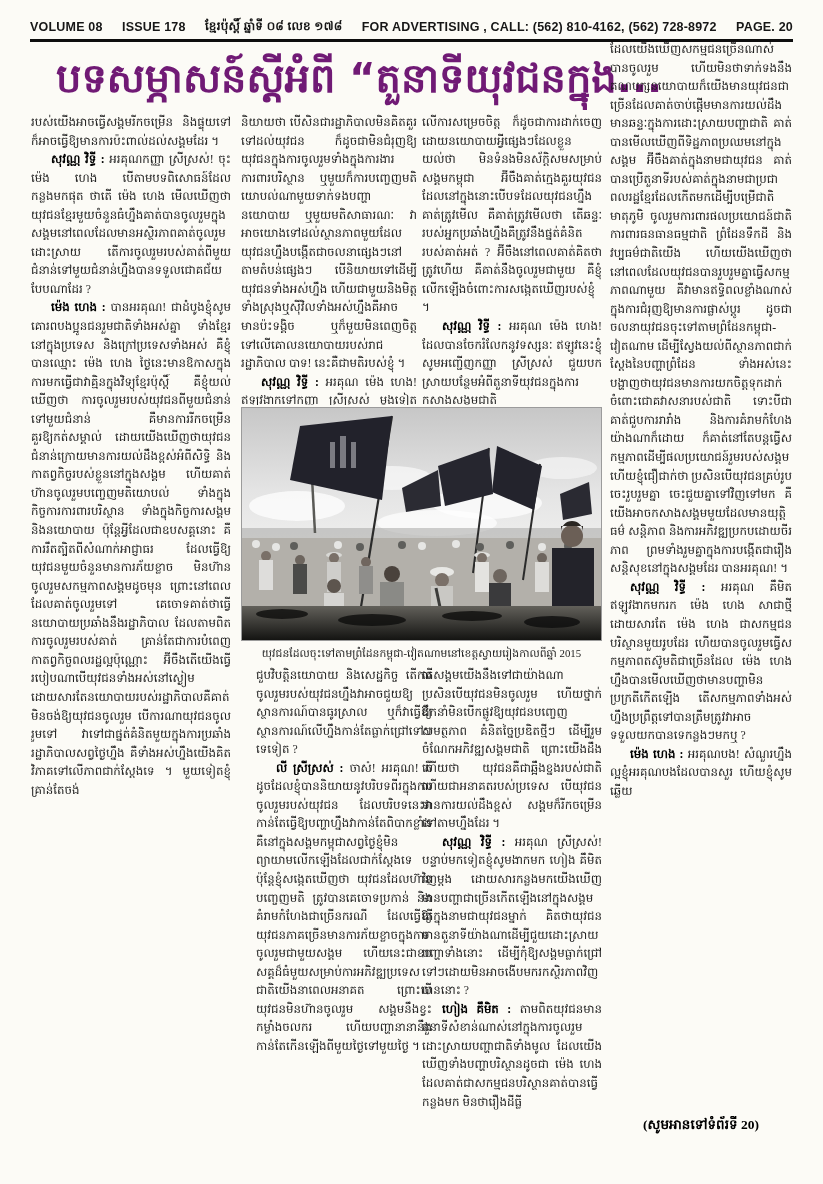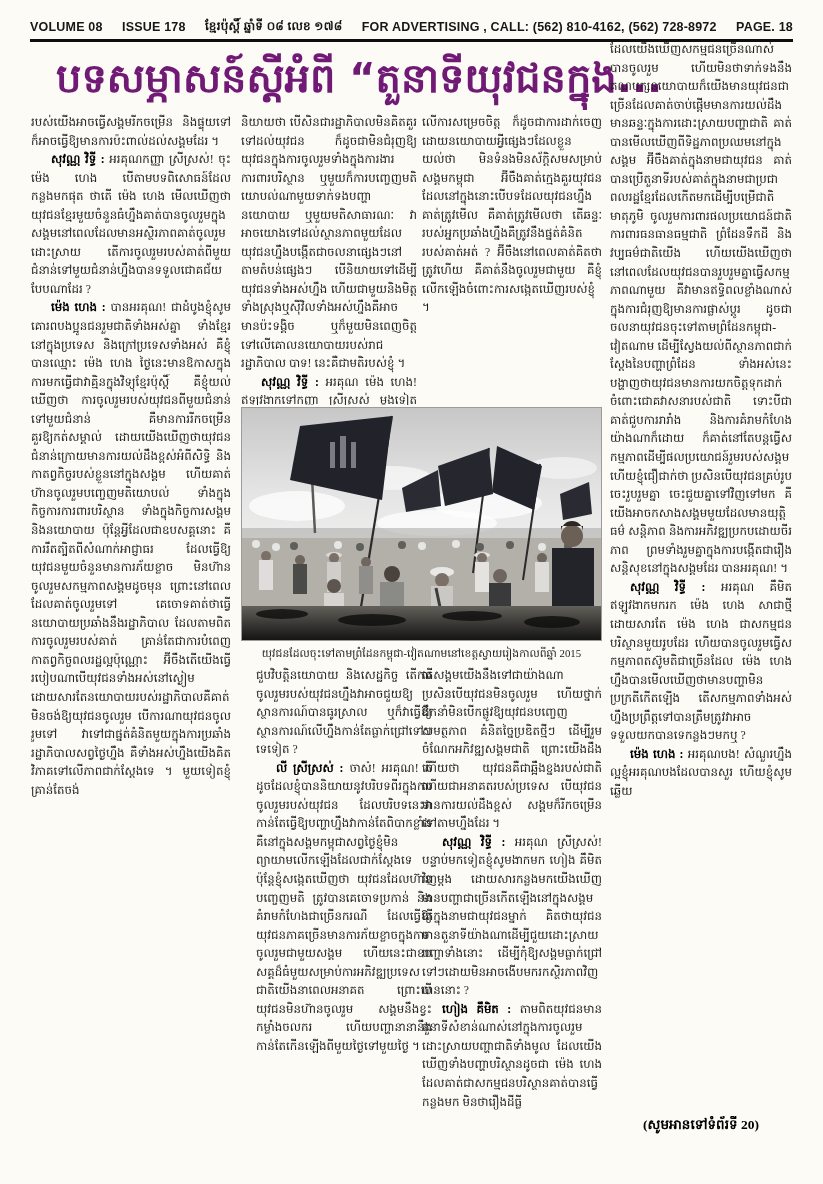--- a/index.html
+++ b/index.html
@@ -57,36 +57,37 @@
 </head>
 <body>
 
 <div class="page">
 
   <div class="masthead">
     <span>VOLUME 08</span>
     <span>ISSUE 178</span>
     <span class="kh">ខ្មែរប៉ុស្ដិ៍ ឆ្នាំទី ០៨   លេខ ១៧៨</span>
     <span>FOR ADVERTISING ,  CALL: (562) 810-4162, (562) 728-8972</span>
-    <span>PAGE. 18</span>
+    <span>PAGE. 20</span>
   </div>
 
   <div class="headline">បទសម្ភាសន៍ស្តីអំពី “តួនាទីយុវជនក្នុង...</div>
 
   <div class="col" id="col1">
       <p class="cont">របស់យើងអាចធ្វើសង្គមរីកចម្រើន និងផ្ទុយទៅក៏អាចធ្វើឱ្យមានការប៉ះពាល់ដល់សង្គមដែរ ។</p>
       <p class="has-speaker"><strong>សុវណ្ណ វិទ្ធី : </strong>អរគុណកញ្ញា ស្រីស្រស់! ចុះ ម៉េង ហេង បើតាមបទពិសោធន៍ដែលកន្លងមកផុត ថាតើ ម៉េង ហេង មើលឃើញថាយុវជនខ្មែរមួយចំនួនធំហ្នឹងគាត់បានចូលរួមក្នុងសង្គមនៅពេលដែលមានអស្ថិរភាពគាត់ចូលរួមដោះស្រាយ តើការចូលរួមរបស់គាត់ពីមួយជំនាន់ទៅមួយជំនាន់ហ្នឹងបានទទួលជោគជ័យបែបណាដែរ ?</p>
       <p class="has-speaker"><strong>ម៉េង ហេង : </strong>បានអរគុណ! ជាដំបូងខ្ញុំសូមគោរពបងប្អូនជនរួមជាតិទាំងអស់គ្នា ទាំងខ្មែរនៅក្នុងប្រទេស និងក្រៅប្រទេសទាំងអស់ គឺខ្ញុំបានឈ្មោះ ម៉េង ហេង ថ្ងៃនេះមានឱកាសក្នុងការមកធ្វើជាវាគ្មិនក្នុងវិទ្យុខ្មែរប៉ុស្ដិ៍ គឺខ្ញុំយល់ឃើញថា ការចូលរួមរបស់យុវជនពីមួយជំនាន់ទៅមួយជំនាន់ គឺមានការរីកចម្រើនគួរឱ្យកត់សម្គាល់ ដោយយើងឃើញថាយុវជនជំនាន់ក្រោយមានការយល់ដឹងខ្ពស់អំពីសិទ្ធិ និងកាតព្វកិច្ចរបស់ខ្លួននៅក្នុងសង្គម ហើយគាត់ហ៊ានចូលរួមបញ្ចេញមតិយោបល់ ទាំងក្នុងកិច្ចការការពារបរិស្ថាន ទាំងក្នុងកិច្ចការសង្គម និងនយោបាយ ប៉ុន្ដែអ្វីដែលជាឧបសគ្គនោះ គឺការរឹតត្បិតពីសំណាក់អាជ្ញាធរ ដែលធ្វើឱ្យយុវជនមួយចំនួនមានការភ័យខ្លាច មិនហ៊ានចូលរួមសកម្មភាពសង្គមដូចមុន ព្រោះនៅពេលដែលគាត់ចូលរួមទៅ គេចោទគាត់ថាធ្វើនយោបាយប្រឆាំងនឹងរដ្ឋាភិបាល ដែលតាមពិតការចូលរួមរបស់គាត់ គ្រាន់តែជាការបំពេញកាតព្វកិច្ចពលរដ្ឋល្អប៉ុណ្ណោះ អ៊ីចឹងតើយើងធ្វើរបៀបណាបើយុវជនទាំងអស់នៅស្ងៀមដោយសារតែនយោបាយរបស់រដ្ឋាភិបាលគឺគាត់មិនចង់ឱ្យយុវជនចូលរួម បើការណាយុវជនចូលរួមទៅ វាទៅជាផ្នត់គំនិតមួយក្នុងការប្រឆាំងរដ្ឋាភិបាលសព្វថ្ងៃហ្នឹង គឺទាំងអស់ហ្នឹងយើងគិតវិភាគទៅលើភាពជាក់ស្ដែងទេ ។ មួយទៀតខ្ញុំគ្រាន់តែចង់</p>
     </div>
   <div class="col" id="col2t">
       <p class="cont">និយាយថា បើសិនជារដ្ឋាភិបាលមិនគិតគួរទៅដល់យុវជន ក៏ដូចជាមិនជំរុញឱ្យយុវជនក្នុងការចូលរួមទាំងក្នុងការងារការពារបរិស្ថាន ឬមួយក៏ការបញ្ចេញមតិយោបល់ណាមួយទាក់ទងបញ្ហានយោបាយ ឬមួយមតិសាធារណៈ វាអាចយោងទៅដល់ស្ថានភាពមួយដែលយុវជនហ្នឹងបង្កើតជាចលនាផ្សេងៗនៅតាមតំបន់ផ្សេងៗ បើនិយាយទៅដើម្បីយុវជនទាំងអស់ហ្នឹង ហើយជាមួយនិងមិត្តទាំងស្រុងឬស៊ីវិលទាំងអស់ហ្នឹងគឺអាចមានប៉ះទង្គិច ឬក៏មួយមិនពេញចិត្តទៅលើគោលនយោបាយរបស់រាជរដ្ឋាភិបាល បាទ! នេះគឺជាមតិរបស់ខ្ញុំ ។</p>
       <p class="has-speaker"><strong>សុវណ្ណ វិទ្ធី : </strong>អរគុណ ម៉េង ហេង! ឥឡូវងាកទៅកញ្ញា ស្រីស្រស់ ម្ដងទៀតដែលមុនហ្នឹងកញ្ញាបានលើកឡើងថា ប្រសិនបើយុវជនចូលរួមនៅក្នុងសង្គមមួយនៅពេលដែលសង្គមហ្នឹងកំពុង</p>
     </div>
   <div class="col" id="col3t">
       <p class="cont">លើការសម្រេចចិត្ត ក៏ដូចជាការដាក់ចេញដោយនយោបាយអ្វីផ្សេងៗដែលខ្លួនយល់ថា មិនទំនងមិនស័ក្ដិសមសម្រាប់សង្គមកម្ពុជា អ៊ីចឹងគាត់ក្មេងគួរយុវជន ដែលនៅក្នុងនោះបើបទដែលយុវជនហ្នឹងគាត់ត្រូវមើល គឺគាត់ត្រូវមើលថា តើឆន្ទៈរបស់អ្នកប្រឆាំងហ្នឹងគឺត្រូវនឹងផ្នត់គំនិតរបស់គាត់អត់ ? អ៊ីចឹងនៅពេលគាត់គិតថាត្រូវហើយ គឺគាត់នឹងចូលរួមជាមួយ គឺខ្ញុំលើកឡើងចំពោះការសង្កេតឃើញរបស់ខ្ញុំ ។</p>
+      <p class="has-speaker"><strong>សុវណ្ណ វិទ្ធី : </strong>អរគុណ ម៉េង ហេង! ដែលបានចែករំលែកនូវទស្សនៈ ឥឡូវនេះខ្ញុំសូមអញ្ជើញកញ្ញា ស្រីស្រស់ ជួយបកស្រាយបន្ថែមអំពីតួនាទីយុវជនក្នុងការកសាងសង្គមជាតិ</p>
     </div>
   <div class="col" id="col2b">
       <p class="cont">ជួបវិបត្តិនយោបាយ និងសេដ្ឋកិច្ច តើការចូលរួមរបស់យុវជនហ្នឹងវាអាចជួយឱ្យស្ថានការណ៍បានធូរស្រាល ឬក៏វាធ្វើឱ្យស្ថានការណ៍លើហ្នឹងកាន់តែធ្លាក់ជ្រៅទៅៗទេទៀត ?</p>
       <p class="has-speaker"><strong>លី ស្រីស្រស់ : </strong>ចាស៎! អរគុណ! គឺដូចដែលខ្ញុំបាននិយាយនូវបរិបទពីរក្នុងការចូលរួមរបស់យុវជន ដែលបរិបទនេះវាកាន់តែធ្វើឱ្យបញ្ហាហ្នឹងវាកាន់តែពិបាកខ្លាំង គឺនៅក្នុងសង្គមកម្ពុជាសព្វថ្ងៃខ្ញុំមិនព្យាយាមលើកឡើងដែលជាក់ស្ដែងទេ ប៉ុន្ដែខ្ញុំសង្កេតឃើញថា យុវជនដែលហ៊ានបញ្ចេញមតិ ត្រូវបានគេចោទប្រកាន់ និងគំរាមកំហែងជាច្រើនករណី ដែលធ្វើឱ្យយុវជនភាគច្រើនមានការភ័យខ្លាចក្នុងការចូលរួមជាមួយសង្គម ហើយនេះជាឧបសគ្គដ៏ធំមួយសម្រាប់ការអភិវឌ្ឍប្រទេសជាតិយើងនាពេលអនាគត ព្រោះបើយុវជនមិនហ៊ានចូលរួម សង្គមនឹងខ្វះកម្លាំងចលករ ហើយបញ្ហានានានឹងកាន់តែកើនឡើងពីមួយថ្ងៃទៅមួយថ្ងៃ ។</p>
     </div>
   <div class="col" id="col3b">
       <p class="cont">តើសង្គមយើងនឹងទៅជាយ៉ាងណា ប្រសិនបើយុវជនមិនចូលរួម ហើយថ្នាក់ដឹកនាំមិនបើកផ្លូវឱ្យយុវជនបញ្ចេញសមត្ថភាព គំនិតច្នៃប្រឌិតថ្មីៗ ដើម្បីរួមចំណែកអភិវឌ្ឍសង្គមជាតិ ព្រោះយើងដឹងហើយថា យុវជនគឺជាឆ្អឹងខ្នងរបស់ជាតិ ហើយជាអនាគតរបស់ប្រទេស បើយុវជនមានការយល់ដឹងខ្ពស់ សង្គមក៏រីកចម្រើនទៅតាមហ្នឹងដែរ ។</p>
       <p class="has-speaker"><strong>សុវណ្ណ វិទ្ធី : </strong>អរគុណ ស្រីស្រស់! បន្ទាប់មកទៀតខ្ញុំសូមងាកមក ហៀង គឹមិត វិញម្ដង ដោយសារកន្លងមកយើងឃើញមានបញ្ហាជាច្រើនកើតឡើងនៅក្នុងសង្គម តើក្នុងនាមជាយុវជនម្នាក់ គិតថាយុវជនមានតួនាទីយ៉ាងណាដើម្បីជួយដោះស្រាយបញ្ហាទាំងនោះ ដើម្បីកុំឱ្យសង្គមធ្លាក់ជ្រៅទៅៗដោយមិនអាចងើបមករកស្ថិរភាពវិញបាននោះ ?</p>
       <p class="has-speaker"><strong>ហៀង គឹមិត : </strong>តាមពិតយុវជនមានតួនាទីសំខាន់ណាស់នៅក្នុងការចូលរួមដោះស្រាយបញ្ហាជាតិទាំងមូល ដែលយើងឃើញទាំងបញ្ហាបរិស្ថានដូចជា ម៉េង ហេង ដែលគាត់ជាសកម្មជនបរិស្ថានគាត់បានធ្វើកន្លងមក មិនថារឿងដីធ្លី</p>
     </div>

